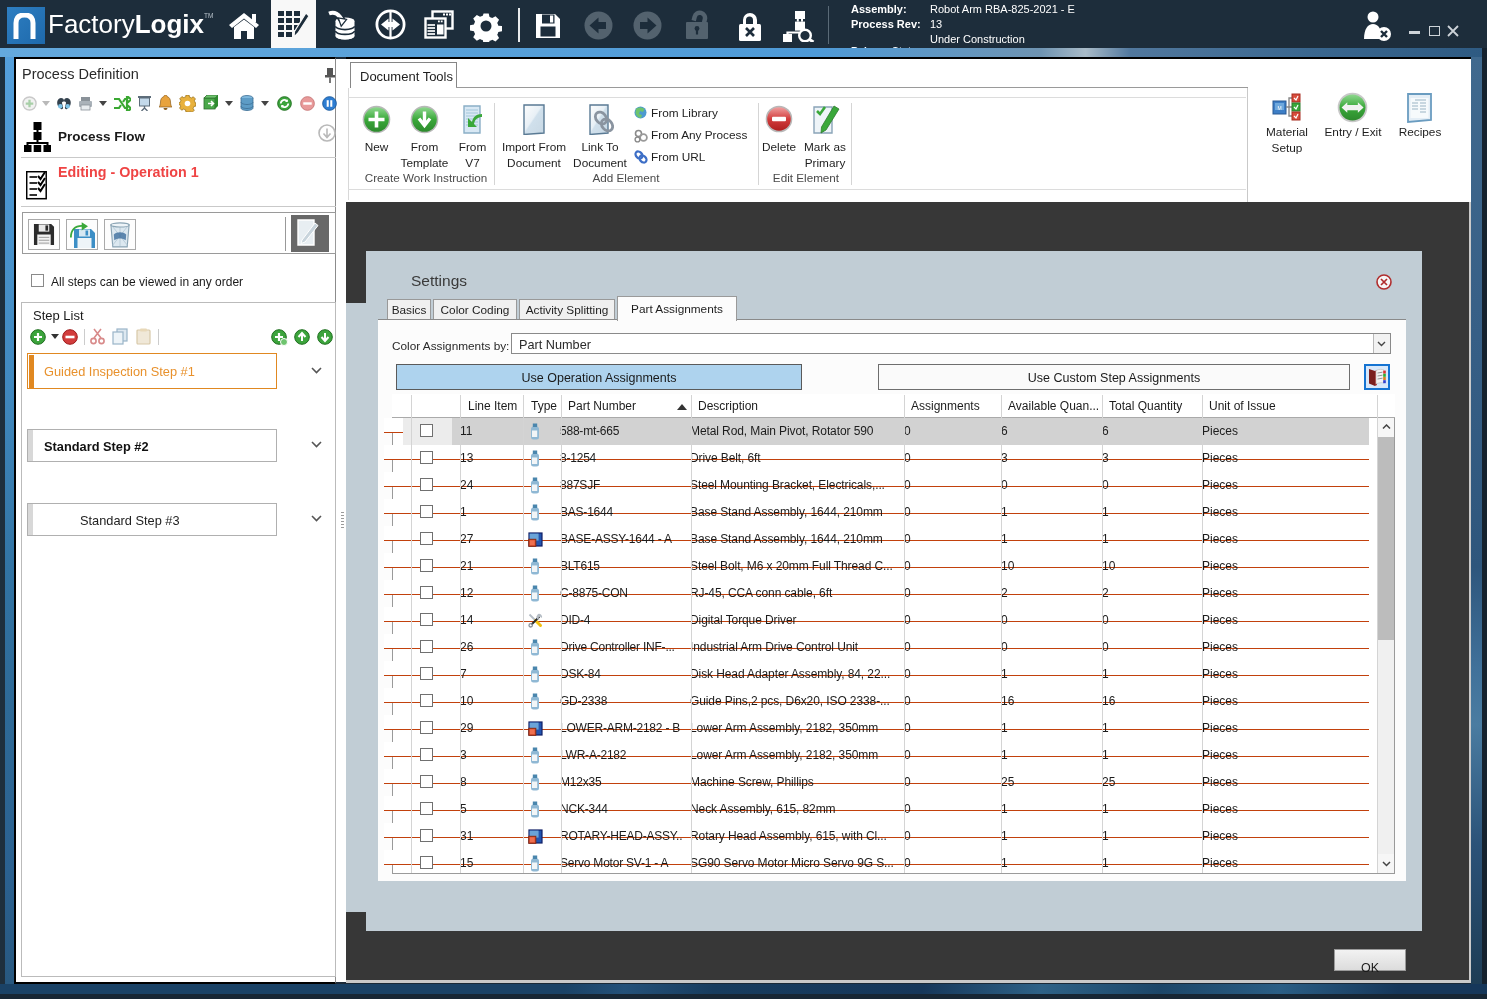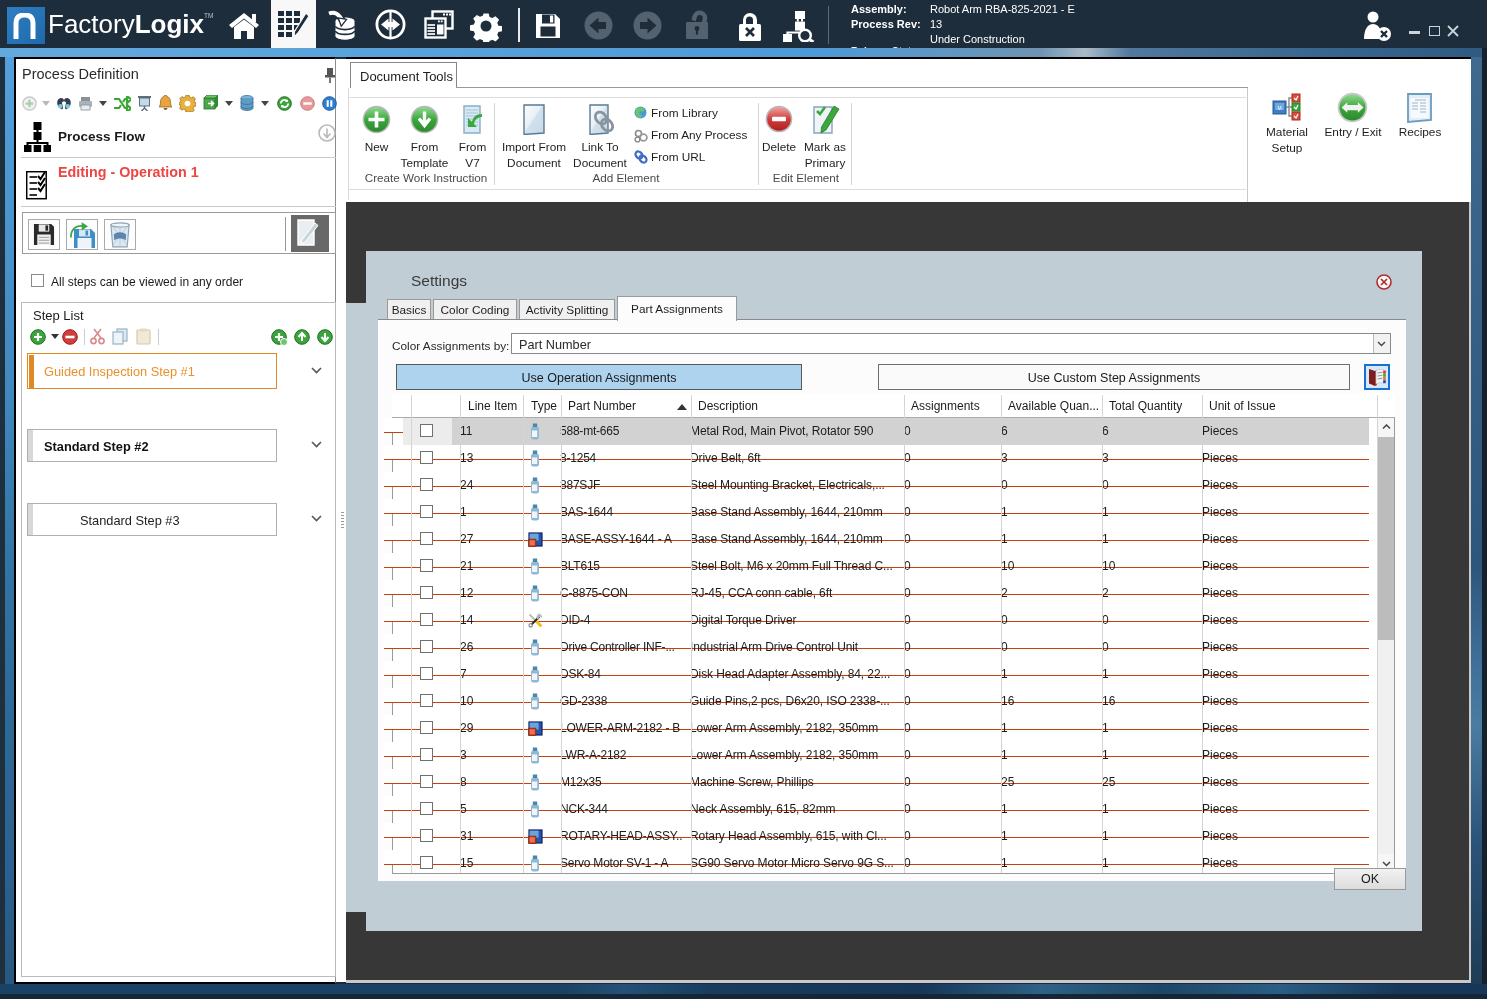--- a/index.html
+++ b/index.html
@@ -871,13 +871,13 @@
 <div class="abs" style="left:1378px;top:418px;width:16px;height:19px;background:#f6f6f6;"></div>
 <svg class="abs" style="left:1382px;top:424px;" width="9" height="6" viewBox="0 0 9 6">
     <path d="M1 4.5 L4.5 1 L8 4.5" stroke="#444" stroke-width="1.5" fill="none"></path>
   </svg>
 <div class="abs" style="left:1378px;top:437px;width:16px;height:203px;background:#bcbcbc;"></div>
 <div class="abs" style="left:1378px;top:854px;width:16px;height:19px;background:#f6f6f6;"></div>
 <svg class="abs" style="left:1382px;top:861px;" width="9" height="6" viewBox="0 0 9 6">
     <path d="M1 1 L4.5 4.5 L8 1" stroke="#444" stroke-width="1.5" fill="none"></path>
   </svg>
 
-<div class="abs" style="left:1334px;top:868px;width:72px;height:22px;background:linear-gradient(#f2f2f2,#dcdcdc);border:1px solid #9a9a9a;font-size:12.5px;color:#1a1a1a;text-align:center;padding-top:3px;">OK</div>
+<div class="abs" style="left:1334px;top:949px;width:72px;height:22px;background:linear-gradient(#f2f2f2,#dcdcdc);border:1px solid #9a9a9a;font-size:12.5px;color:#1a1a1a;text-align:center;padding-top:11px;">OK</div>
 
 </body></html>

